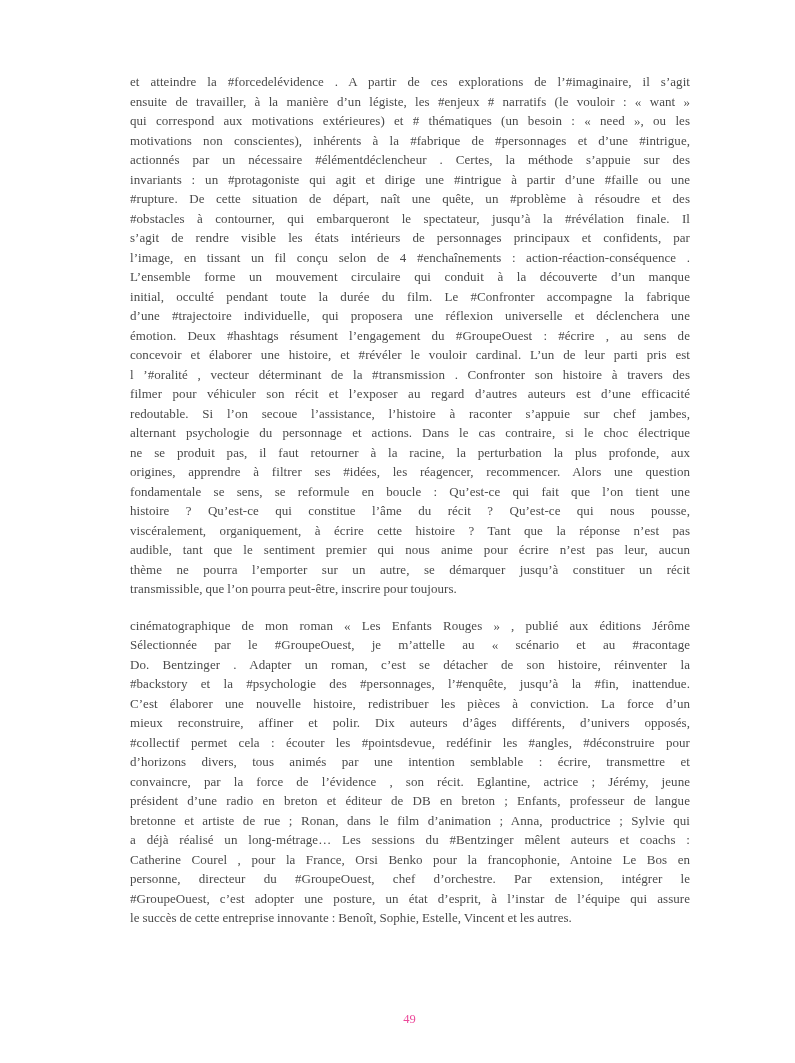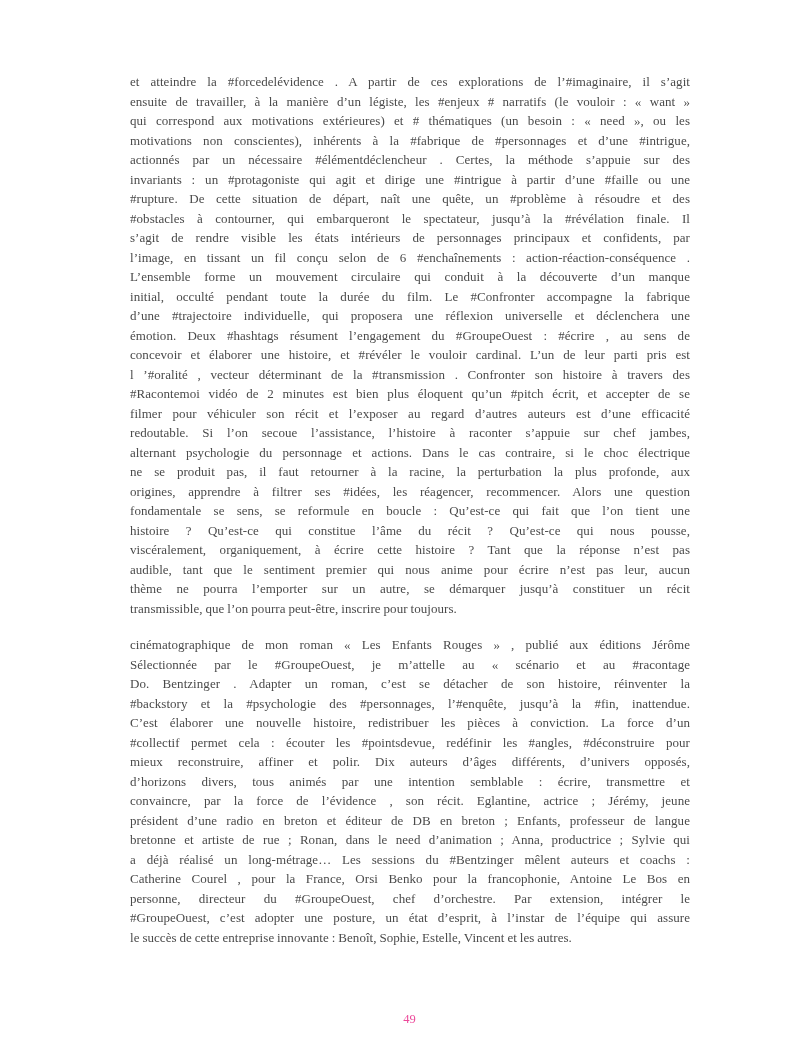--- a/index.html
+++ b/index.html
@@ -64,52 +64,51 @@
       <div class="para">
         <div class="line">et atteindre la #forcedelévidence . A partir de ces explorations de l’#imaginaire, il s’agit</div>
         <div class="line">ensuite de travailler, à la manière d’un légiste, les #enjeux # narratifs (le vouloir : « want »</div>
         <div class="line">qui correspond aux motivations extérieures) et # thématiques (un besoin : « need », ou les</div>
         <div class="line">motivations non conscientes), inhérents à la #fabrique de #personnages et d’une #intrigue,</div>
         <div class="line">actionnés par un nécessaire #élémentdéclencheur . Certes, la méthode s’appuie sur des</div>
         <div class="line">invariants : un #protagoniste qui agit et dirige une #intrigue à partir d’une #faille ou une</div>
         <div class="line">#rupture. De cette situation de départ, naît une quête, un #problème à résoudre et des</div>
         <div class="line">#obstacles à contourner, qui embarqueront le spectateur, jusqu’à la #révélation finale. Il</div>
         <div class="line">s’agit de rendre visible les états intérieurs de personnages principaux et confidents, par</div>
-        <div class="line">l’image, en tissant un fil conçu selon de 6 #enchaînements : action-réaction-conséquence .</div>
+        <div class="line">l’image, en tissant un fil conçu selon de 4 #enchaînements : action-réaction-conséquence .</div>
         <div class="line">L’ensemble forme un mouvement circulaire qui conduit à la découverte d’un manque</div>
         <div class="line">initial, occulté pendant toute la durée du film. Le #Confronter accompagne la fabrique</div>
         <div class="line">d’une #trajectoire individuelle, qui proposera une réflexion universelle et déclenchera une</div>
         <div class="line">émotion. Deux #hashtags résument l’engagement du #GroupeOuest : #écrire , au sens de</div>
         <div class="line">concevoir et élaborer une histoire, et #révéler le vouloir cardinal. L’un de leur parti pris est</div>
         <div class="line">l ’#oralité , vecteur déterminant de la #transmission . Confronter son histoire à travers des</div>
-        <div class="line">#Racontemoi vidéo de 2 minutes est bien plus éloquent qu’un #pitch écrit, et accepter de se</div>
         <div class="line">filmer pour véhiculer son récit et l’exposer au regard d’autres auteurs est d’une efficacité</div>
         <div class="line">redoutable. Si l’on secoue l’assistance, l’histoire à raconter s’appuie sur chef jambes,</div>
         <div class="line">alternant psychologie du personnage et actions. Dans le cas contraire, si le choc électrique</div>
         <div class="line">ne se produit pas, il faut retourner à la racine, la perturbation la plus profonde, aux</div>
         <div class="line">origines, apprendre à filtrer ses #idées, les réagencer, recommencer. Alors une question</div>
         <div class="line">fondamentale se sens, se reformule en boucle : Qu’est-ce qui fait que l’on tient une</div>
         <div class="line">histoire ? Qu’est-ce qui constitue l’âme du récit ? Qu’est-ce qui nous pousse,</div>
         <div class="line">viscéralement, organiquement, à écrire cette histoire ? Tant que la réponse n’est pas</div>
         <div class="line">audible, tant que le sentiment premier qui nous anime pour écrire n’est pas leur, aucun</div>
         <div class="line">thème ne pourra l’emporter sur un autre, se démarquer jusqu’à constituer un récit</div>
         <div class="line last">transmissible, que l’on pourra peut-être, inscrire pour toujours.</div>
       </div>
       <div class="para">
         <div class="line">cinématographique de mon roman « Les Enfants Rouges » , publié aux éditions Jérôme</div>
         <div class="line">Sélectionnée par le #GroupeOuest, je m’attelle au « scénario et au #racontage</div>
         <div class="line">Do. Bentzinger . Adapter un roman, c’est se détacher de son histoire, réinventer la</div>
         <div class="line">#backstory et la #psychologie des #personnages, l’#enquête, jusqu’à la #fin, inattendue.</div>
         <div class="line">C’est élaborer une nouvelle histoire, redistribuer les pièces à conviction. La force d’un</div>
+        <div class="line">mieux reconstruire, affiner et polir. Dix auteurs d’âges différents, d’univers opposés,</div>
         <div class="line">#collectif permet cela : écouter les #pointsdevue, redéfinir les #angles, #déconstruire pour</div>
-        <div class="line">mieux reconstruire, affiner et polir. Dix auteurs d’âges différents, d’univers opposés,</div>
         <div class="line">d’horizons divers, tous animés par une intention semblable : écrire, transmettre et</div>
         <div class="line">convaincre, par la force de l’évidence , son récit. Eglantine, actrice ; Jérémy, jeune</div>
         <div class="line">président d’une radio en breton et éditeur de DB en breton ; Enfants, professeur de langue</div>
-        <div class="line">bretonne et artiste de rue ; Ronan, dans le need d’animation ; Anna, productrice ; Sylvie qui</div>
+        <div class="line">bretonne et artiste de rue ; Ronan, dans le film d’animation ; Anna, productrice ; Sylvie qui</div>
         <div class="line">a déjà réalisé un long-métrage… Les sessions du #Bentzinger mêlent auteurs et coachs :</div>
         <div class="line">Catherine Courel , pour la France, Orsi Benko pour la francophonie, Antoine Le Bos en</div>
         <div class="line">personne, directeur du #GroupeOuest, chef d’orchestre. Par extension, intégrer le</div>
         <div class="line">#GroupeOuest, c’est adopter une posture, un état d’esprit, à l’instar de l’équipe qui assure</div>
         <div class="line last">le succès de cette entreprise innovante : Benoît, Sophie, Estelle, Vincent et les autres.</div>
       </div>
     </div>
   <div class="footer">
     <span>49</span>
   </div>

